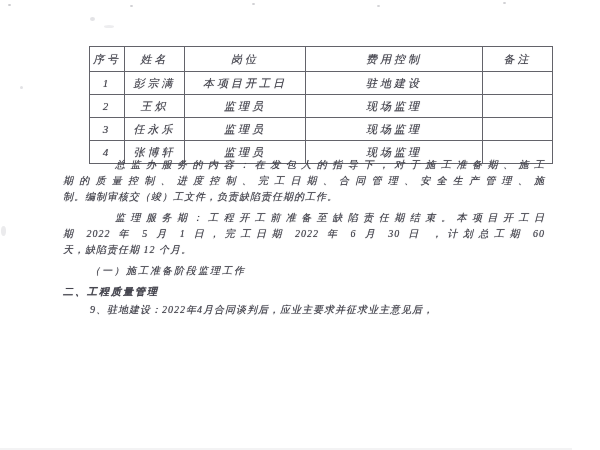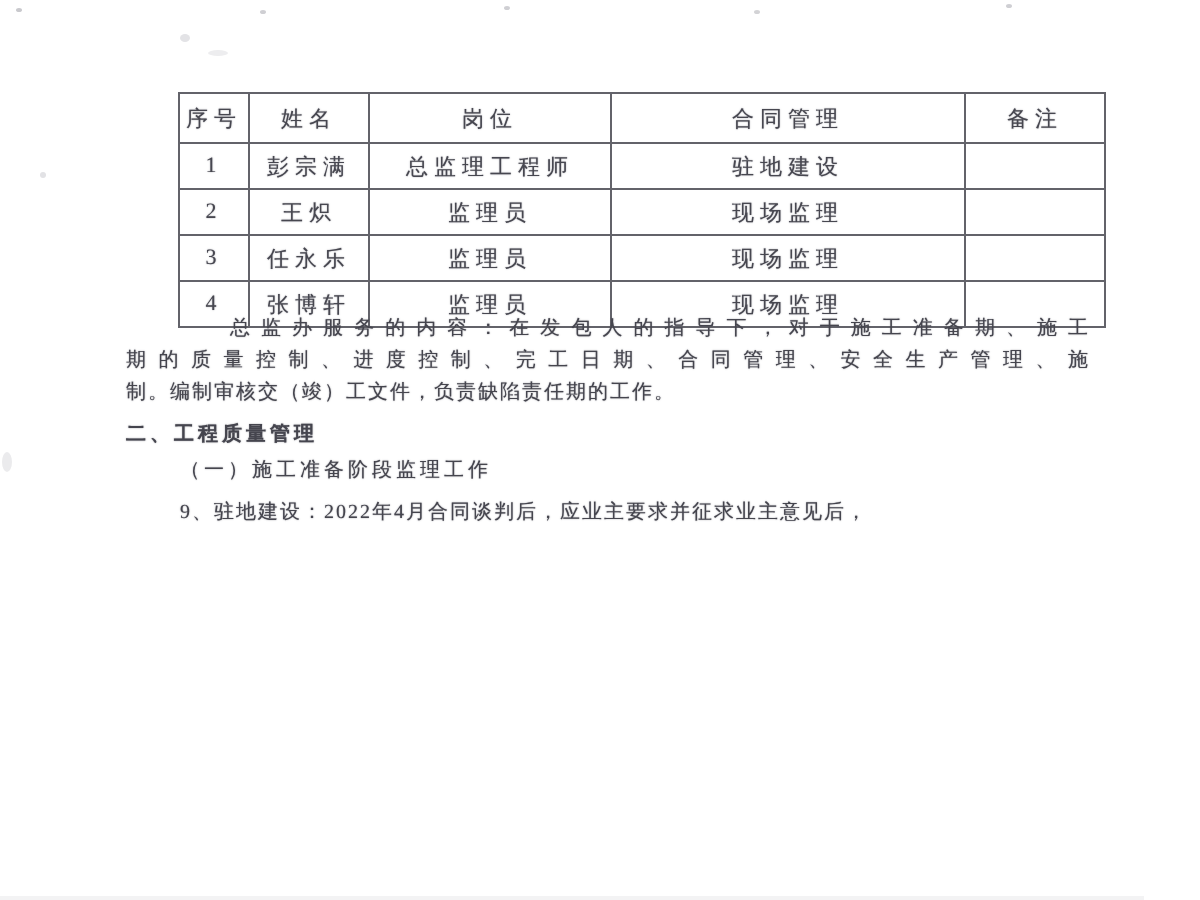--- a/index.html
+++ b/index.html
@@ -8,20 +8,21 @@
     background: #ffffff;
   }
   .page {
     position: relative;
     width: 572px;
     height: 450px;
     background: #ffffff;
     overflow: hidden;
     font-family: "Liberation Serif", serif;
     color: #45454e;
+    font-style: italic;
   }
 
   
   table.staff {
     position: absolute;
     left: 89px;
     top: 46px;
     width: 463px;
     border-collapse: collapse;
     table-layout: fixed;
@@ -101,29 +102,29 @@
         <col style="width:60px">
         <col style="width:121px">
         <col style="width:177px">
         <col style="width:70px">
     </colgroup>
     <thead>
       <tr>
         <th>序号</th>
         <th>姓名</th>
         <th>岗位</th>
-        <th>合同管理</th>
+        <th>费用控制</th>
         <th>备注</th>
       </tr>
     </thead>
     <tbody>
       <tr>
         <td>1</td>
         <td>彭宗满</td>
-        <td>总监理工程师</td>
+        <td>本项目开工日</td>
         <td>驻地建设</td>
         <td></td>
       </tr>
       <tr>
         <td>2</td>
         <td>王炽</td>
         <td>监理员</td>
         <td>现场监理</td>
         <td></td>
       </tr>
@@ -148,27 +149,32 @@
 
     <div class="para">
       <div class="ln ind">总监办服务的内容：在发包人的指导下，对于施工准备期、施工</div>
       <div class="ln">期的质量控制、进度控制、完工日期、合同管理、安全生产管理、施</div>
       <div class="ln last">制。编制审核交（竣）工文件，负责缺陷责任期的工作。</div>
     </div>
 
 
 
 
-
-    <div class="para tight">
-      <div class="ln last bold">二、工程质量管理</div>
+    <div class="para">
+      <div class="ln ind">监理服务期：工程开工前准备至缺陷责任期结束。本项目开工日</div>
+      <div class="ln">期 2022 年 5 月 1 日，完工日期 2022 年 6 月 30 日 ，计划总工期 60</div>
+      <div class="ln last">天，缺陷责任期 12 个月。</div>
     </div>
 
     <div class="para">
       <div class="ln last ind-s hd">（一）施工准备阶段监理工作</div>
+    </div>
+
+    <div class="para tight">
+      <div class="ln last bold">二、工程质量管理</div>
     </div>
 
     <div class="para">
       <div class="ln last ind-s">9、驻地建设：2022年4月合同谈判后，应业主要求并征求业主意见后，</div>
     </div>
 
   </div>
 
   <div class="speck s1"></div>
   <div class="speck s2"></div>

